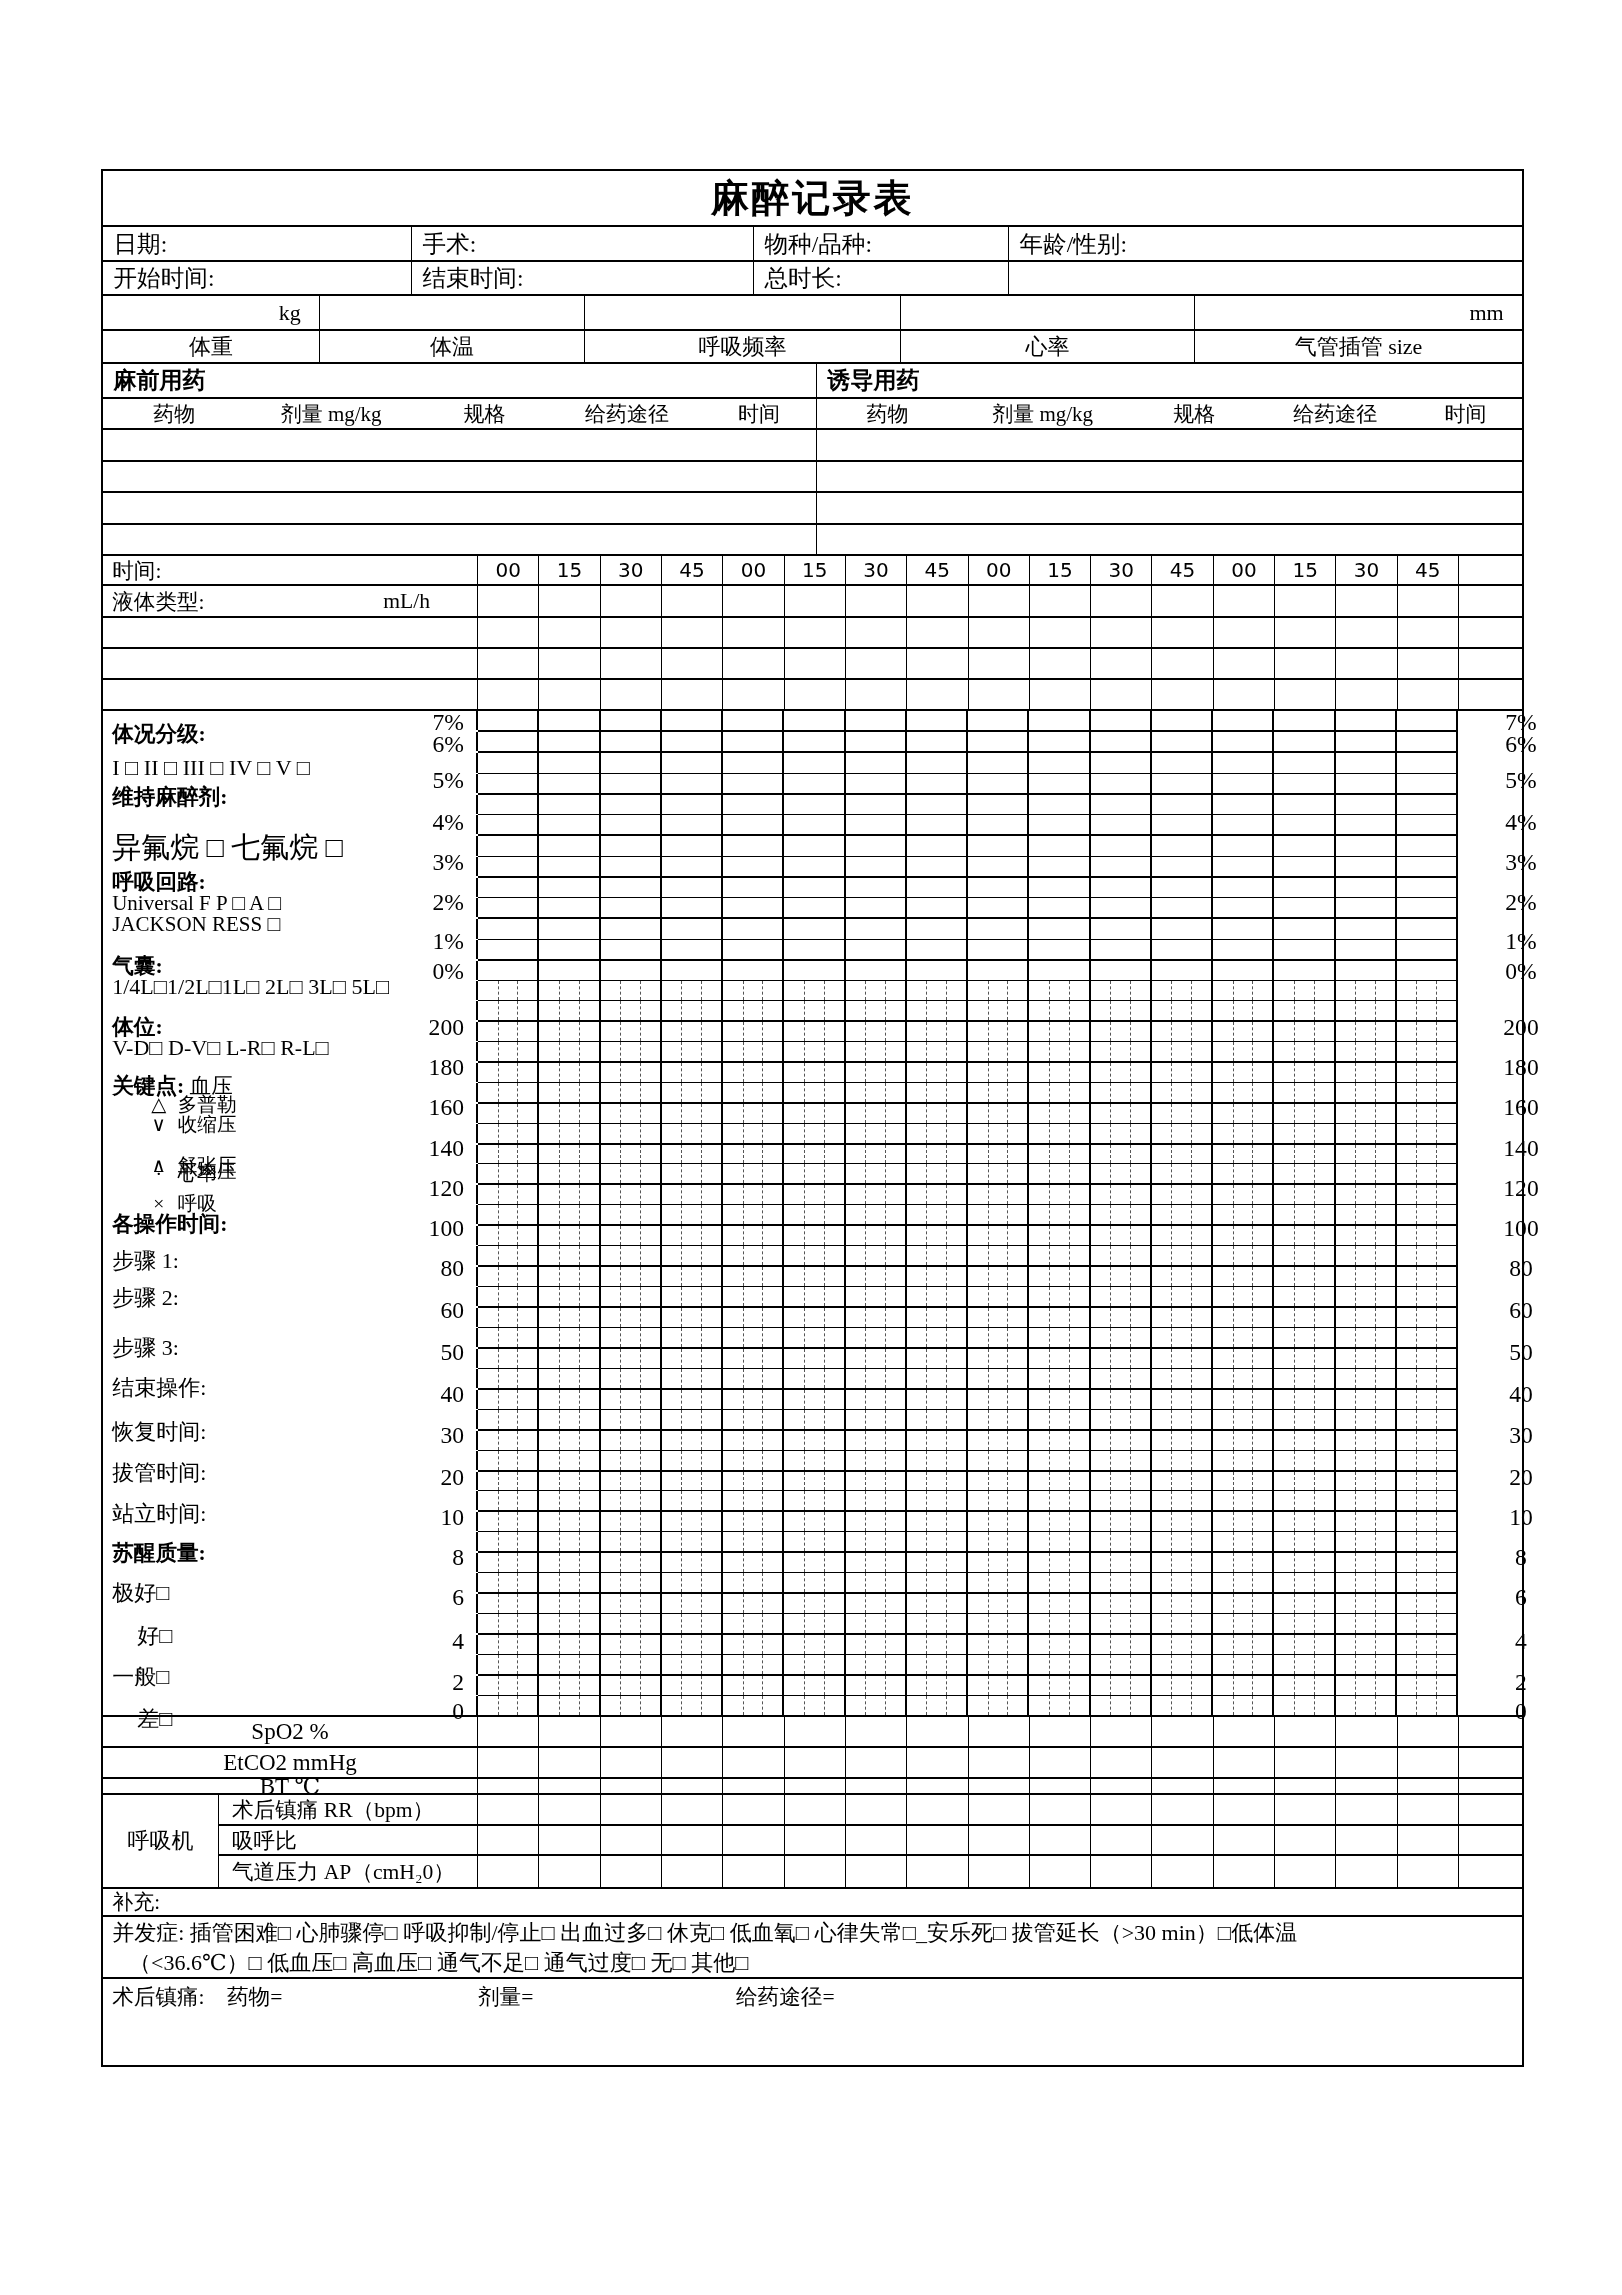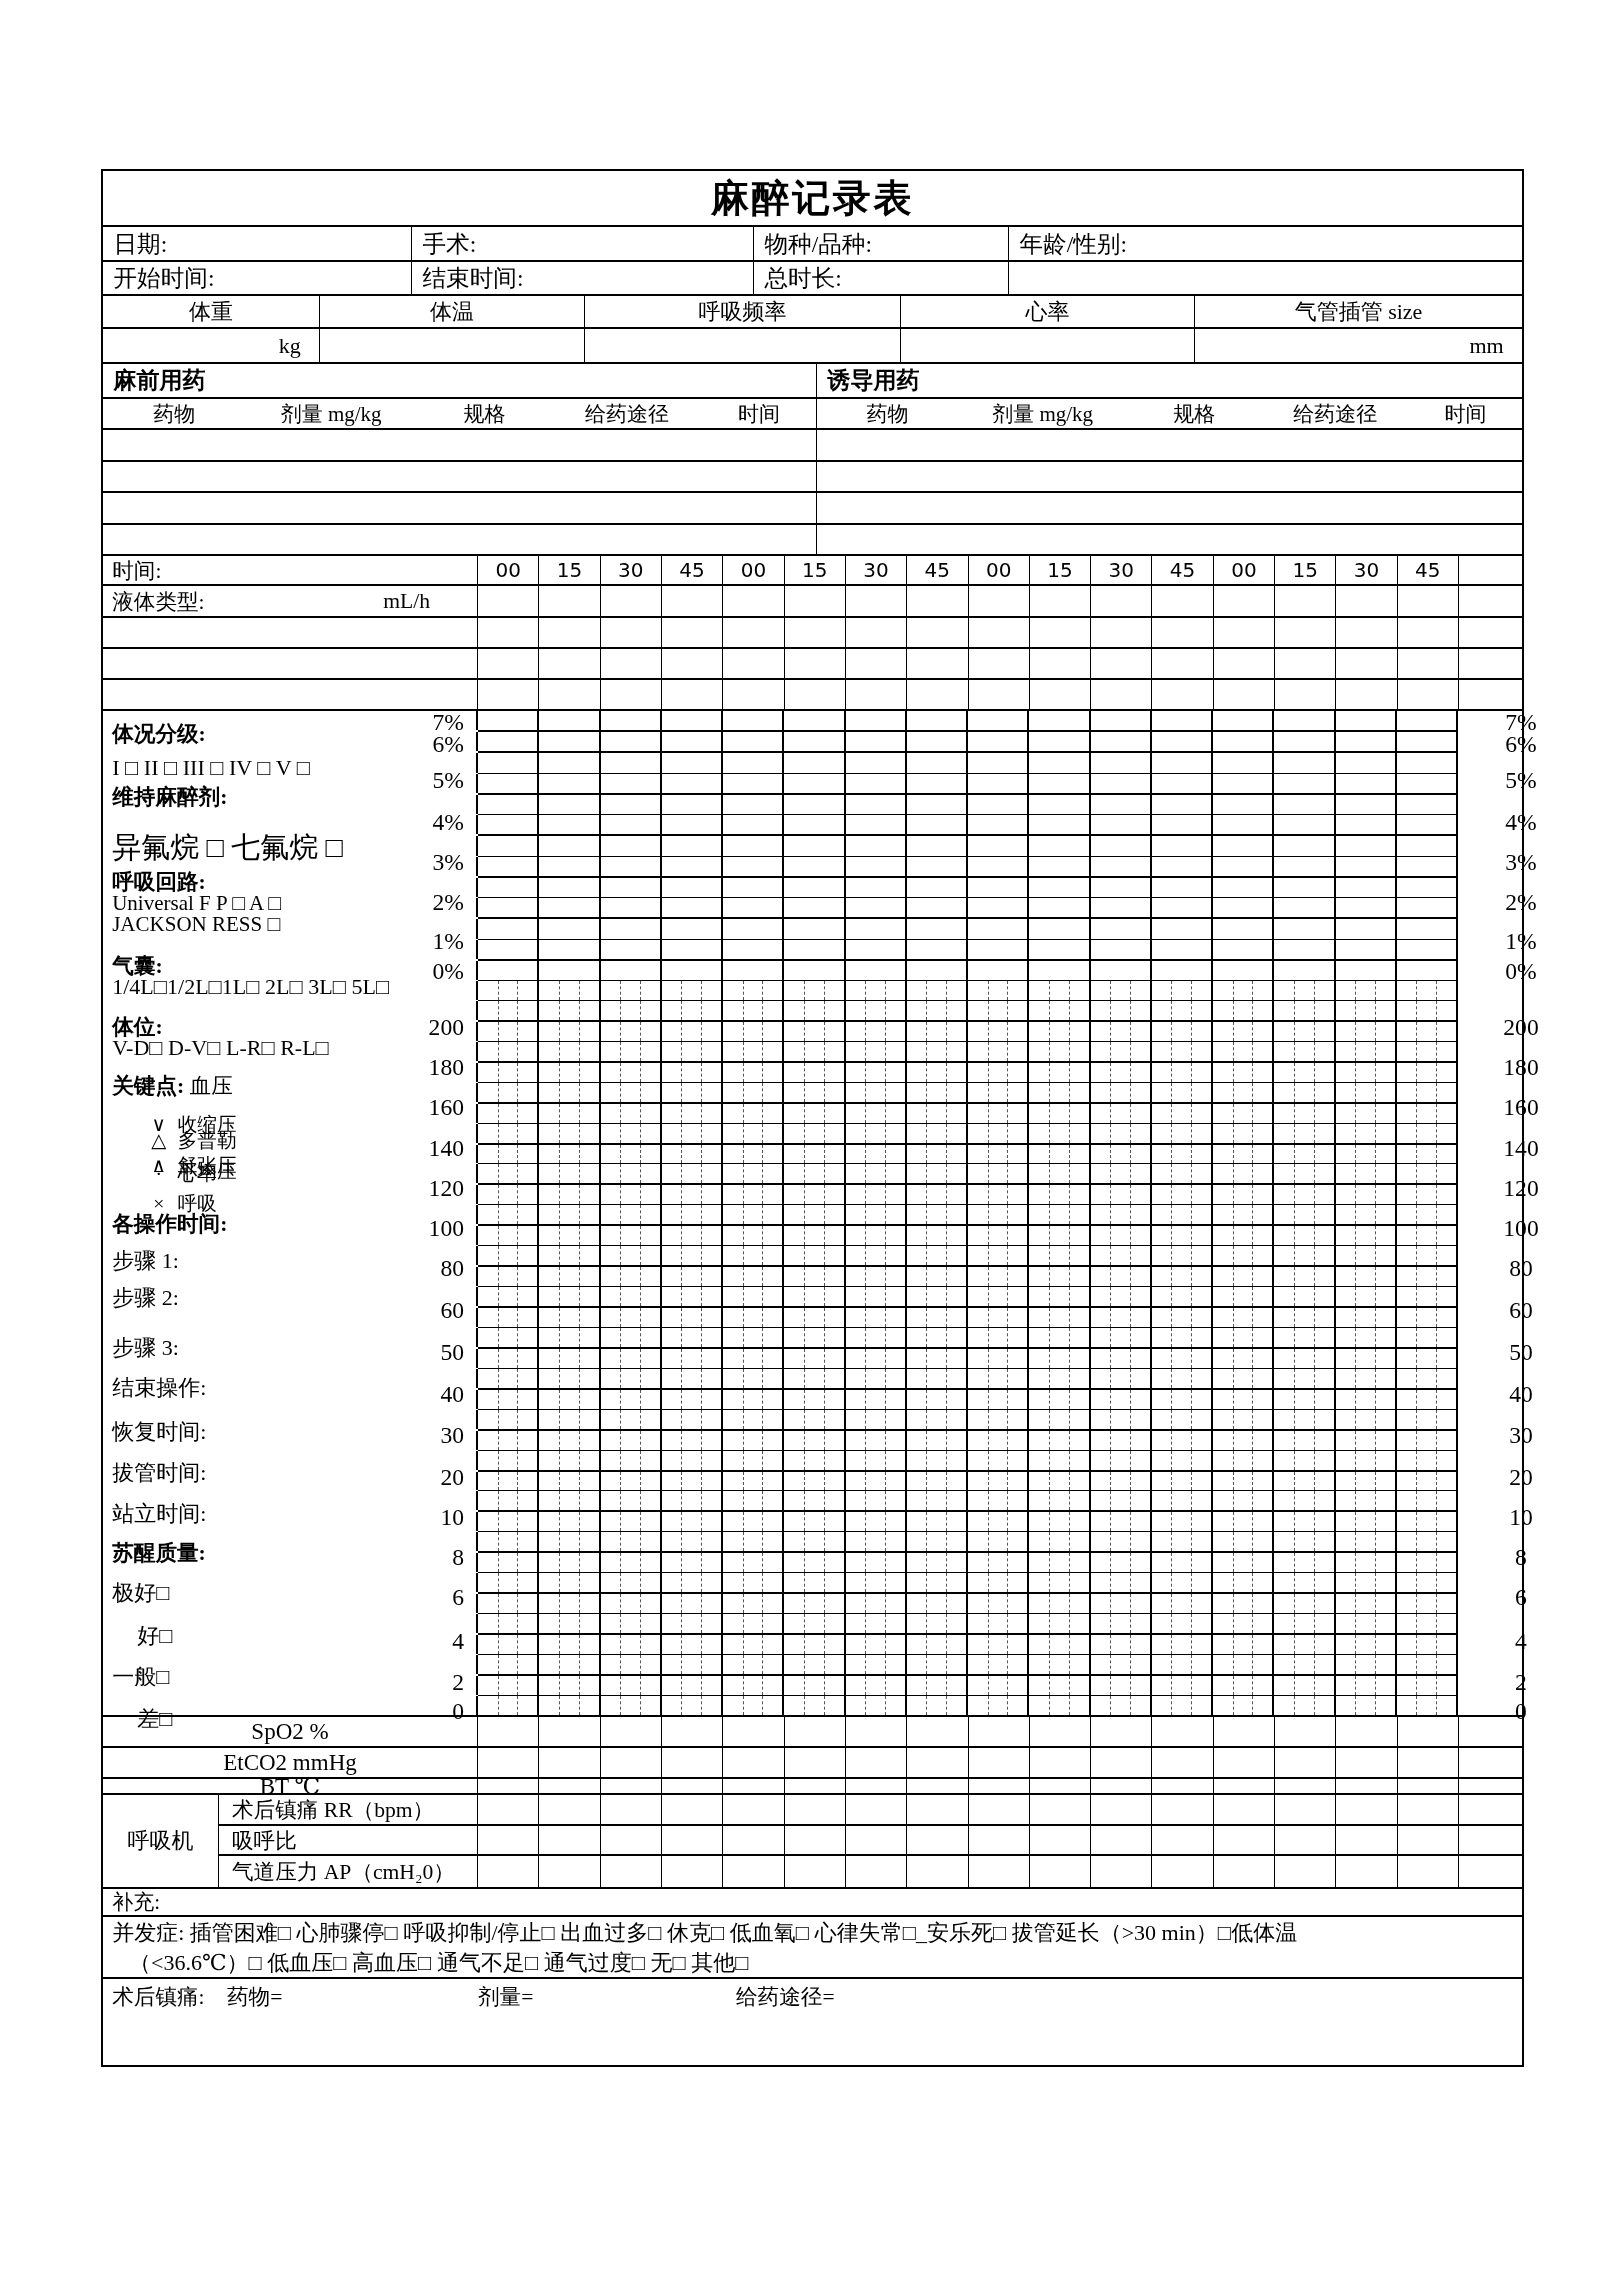--- a/index.html
+++ b/index.html
@@ -104,33 +104,33 @@
         <div class="cell" style="width: 255px;">物种/品种:</div>
         <div class="cell" style="flex: 1 1 0%;">年龄/性别:</div>
       </div>
     <div class="r info i3">
         <div class="cell" style="width: 309px;">开始时间:</div>
         <div class="cell" style="width: 342px;">结束时间:</div>
         <div class="cell" style="width: 255px;">总时长:</div>
         <div class="cell" style="flex: 1 1 0%;"></div>
       </div>
 
+    <div class="r vv">
+        <div class="cell" style="width: 217px;">kg</div>
+        <div class="cell" style="width: 265px;"></div>
+        <div class="cell" style="width: 316px;"></div>
+        <div class="cell" style="width: 294px;"></div>
+        <div class="cell" style="flex: 1 1 0%;">mm</div>
+      </div>
     <div class="r vh">
         <div class="cell" style="width: 217px;">体重</div>
         <div class="cell" style="width: 265px;">体温</div>
         <div class="cell" style="width: 316px;">呼吸频率</div>
         <div class="cell" style="width: 294px;">心率</div>
         <div class="cell" style="flex: 1 1 0%;">气管插管 size</div>
-      </div>
-    <div class="r vv">
-        <div class="cell" style="width: 217px;">kg</div>
-        <div class="cell" style="width: 265px;"></div>
-        <div class="cell" style="width: 316px;"></div>
-        <div class="cell" style="width: 294px;"></div>
-        <div class="cell" style="flex: 1 1 0%;">mm</div>
       </div>
 
     <div class="r dh">
       <div class="half l" style="width:714px">麻前用药</div>
       <div class="half" style="flex:1">诱导用药</div>
     </div>
     <div class="r dch">
       <div class="half l" style="width:714px">
           <div class="cell" style="width: 20%;">药物</div>
           <div class="cell" style="width: 24%;">剂量 mg/kg</div>
@@ -286,21 +286,21 @@
           <div class="sb-item sb-h" style="top: 74px;">维持麻醉剂:</div>
           <div class="sb-item sb-lg" style="top: 120px;">异氟烷 □    七氟烷 □</div>
           <div class="sb-item sb-h" style="top: 159px;">呼吸回路:</div>
           <div class="sb-item sb-lat" style="top: 180px;">Universal F       P □   A □</div>
           <div class="sb-item sb-lat" style="top: 201px;">JACKSON RESS         □</div>
           <div class="sb-item sb-h" style="top: 243px;">气囊:</div>
           <div class="sb-item sb-n" style="top: 263px;">1/4L□1/2L□1L□ 2L□ 3L□ 5L□</div>
           <div class="sb-item sb-h" style="top: 304px;">体位:</div>
           <div class="sb-item sb-n" style="top: 324px;">V-D□     D-V□     L-R□  R-L□</div>
           <div class="sb-item sb-kph" style="top: 363px;"><b>关键点: </b><span>血压</span></div>
-          <div class="sb-item sb-kp" style="top: 383px; margin-top: 36px;"><span class="sym">△</span><span>多普勒</span></div>
+          <div class="sb-item sb-kp" style="top: 383px;"><span class="sym">△</span><span>多普勒</span></div>
           <div class="sb-item sb-kp" style="top: 403px;"><span class="sym">∨</span><span>收缩压</span></div>
           <div class="sb-item sb-kp" style="top: 438px; margin-top: 12px;"><span class="sym">−</span><span>平均压</span></div>
           <div class="sb-item sb-kp" style="top: 444px;"><span class="sym">∧</span><span>舒张压</span></div>
           <div class="sb-item sb-kp2" style="top: 452px;"><span class="sym">·</span><span>心率</span></div>
           <div class="sb-item sb-kp" style="top: 482px;"><span class="sym">×</span><span>呼吸</span></div>
           <div class="sb-item sb-h" style="top: 501px;">各操作时间:</div>
           <div class="sb-item sb-n" style="top: 537px;">步骤 1:</div>
           <div class="sb-item sb-n" style="top: 574px;">步骤 2:</div>
           <div class="sb-item sb-n" style="top: 624px;">步骤 3:</div>
           <div class="sb-item sb-n" style="top: 664px;">结束操作:</div>

